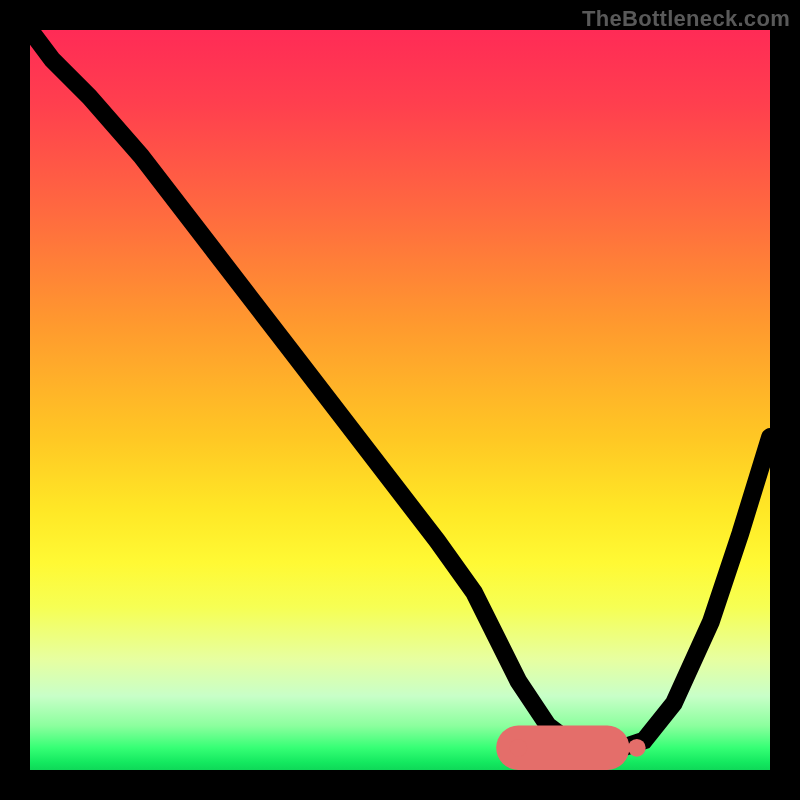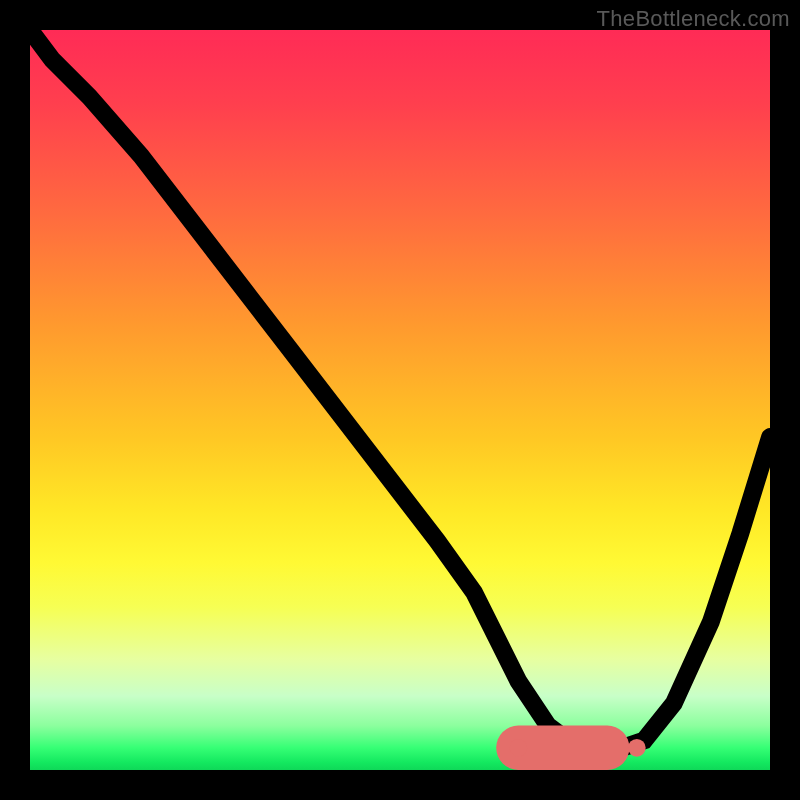--- a/index.html
+++ b/index.html
@@ -9,21 +9,21 @@
     width: 800px;
     height: 800px;
     background: #000;
   }
   .watermark {
     position: absolute;
     top: 6px;
     right: 10px;
     font-family: Arial, Helvetica, sans-serif;
     font-size: 22px;
-    font-weight: normal;
+    font-weight: bold;
     color: #595959;
     letter-spacing: 0.3px;
   }
   .plot {
     position: absolute;
     left: 30px;
     top: 30px;
     width: 740px;
     height: 740px;
   }

